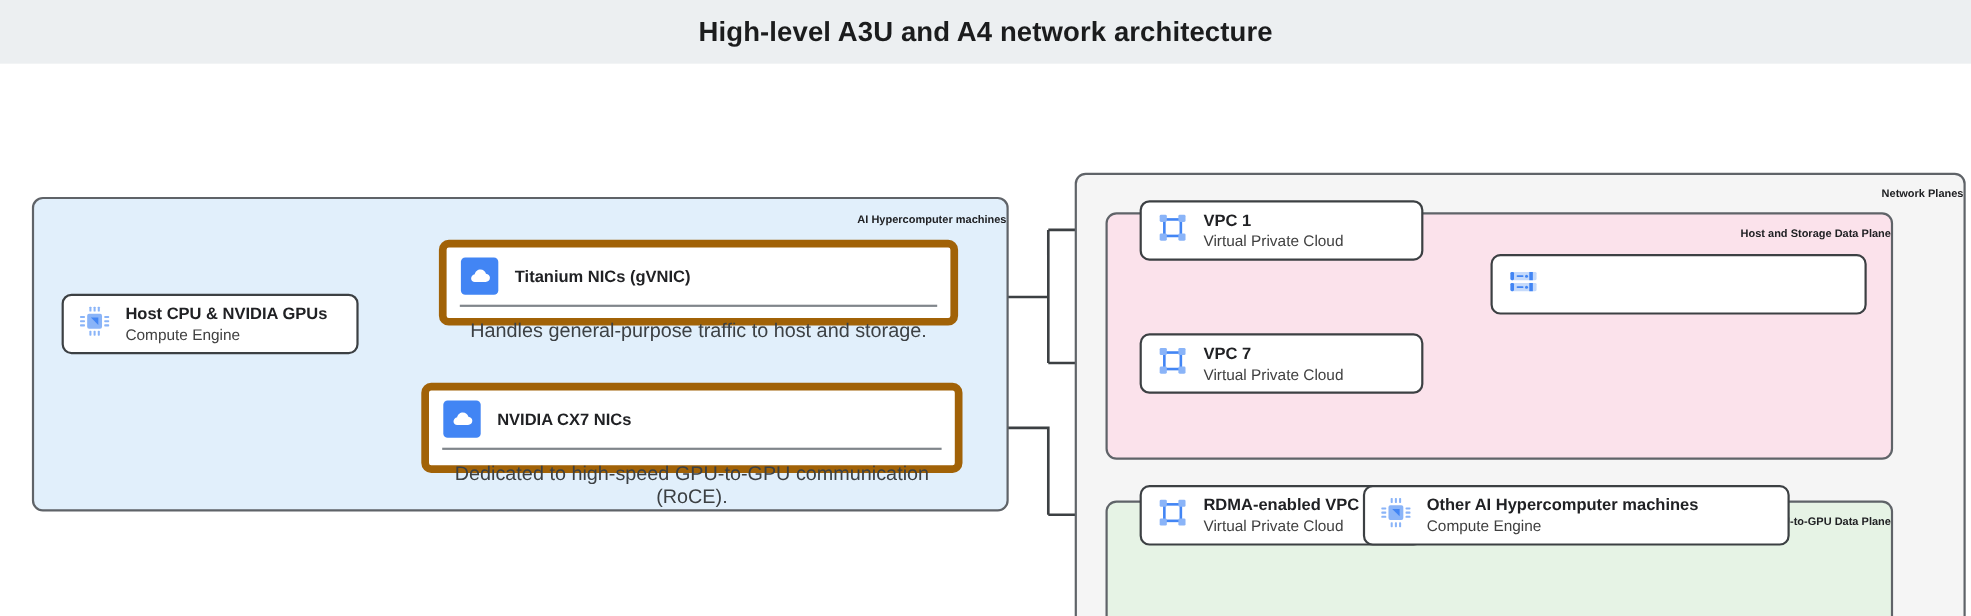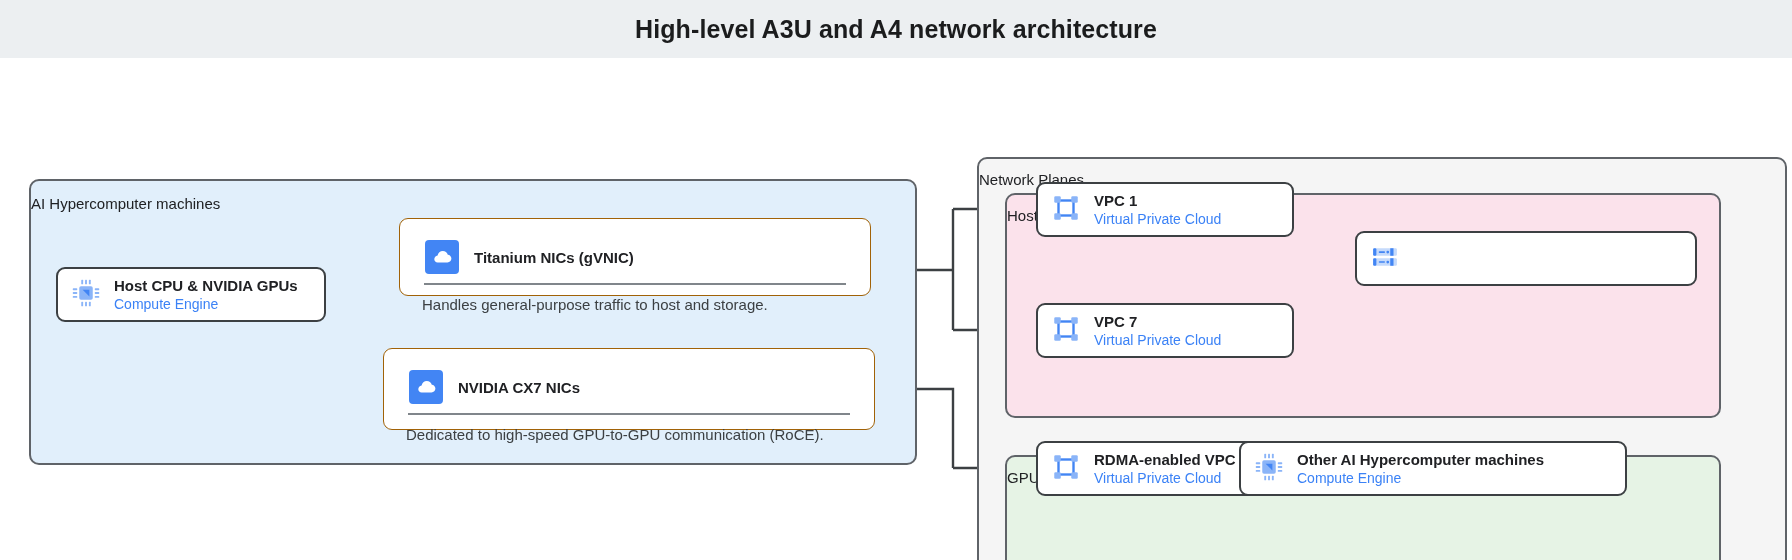--- a/index.html
+++ b/index.html
@@ -27,22 +27,22 @@
     background:#ffffff;
   }
   .node, .group{ box-sizing:border-box; position:absolute; }
 
   
   .group{
     border:2px solid #5f6368;
     border-radius:10px;
   }
   .group-title{
-    position:absolute;left:0;right:0;text-align:left;
-    font-size:15px;font-weight:normal;color:#202124;
+    position:absolute;left:0;right:0;text-align:right;
+    font-size:10px;font-weight:bold;color:#202124;
   }
   #grp-ai{
     left:29px;top:121px;width:888px;height:286px;
     background:#e1effb;border-color:#5f6368;
   }
   #grp-ai .group-title{top:14px;}
 
   #grp-planes{
     left:977px;top:99px;width:810px;height:439px;
     background:#f5f5f5;
@@ -66,36 +66,36 @@
     position:absolute;
     background:#ffffff;
     border:2px solid #3c4043;
     border-radius:9px;
     display:flex;align-items:center;
     box-sizing:border-box;
   }
   .card .ico{flex:0 0 auto;margin-left:13px;margin-right:13px;}
   .card .txt{display:flex;flex-direction:column;justify-content:center;}
   .card .t1{font-size:15px;font-weight:bold;color:#202124;line-height:19px;white-space:nowrap;}
-  .card .t2{font-size:14px;font-weight:normal;color:#3b82f6;line-height:19px;white-space:nowrap;}
+  .card .t2{font-size:14px;font-weight:normal;color:#404040;line-height:19px;white-space:nowrap;}
 
   
   .nic{
     position:absolute;
     background:#ffffff;
-    border:1px solid #a16207;
+    border:7px solid #a16207;
     border-radius:9px;
     box-sizing:border-box;
-    padding:12px;
+    padding:0;
   }
   .nic-head{display:flex;align-items:center;height:52px;padding-left:13px;}
   .nic-head .t1{font-size:15px;font-weight:bold;margin-left:15px;color:#202124;}
   .nic-rule{height:2px;background:#80868b;margin:0 12px;}
   .nic-desc{
-    font-size:15px;color:#3c4043;
+    text-align:center;font-size:18px;color:#3c4043;
     padding:11px 10px 0 10px;
   }
 
   
   .ic-cloud{
     width:34px;height:34px;border-radius:4px;background:#4285f4;
     display:flex;align-items:center;justify-content:center;
   }
   
   .wires{position:absolute;left:0;top:0;width:1792px;height:502px;pointer-events:none;}

